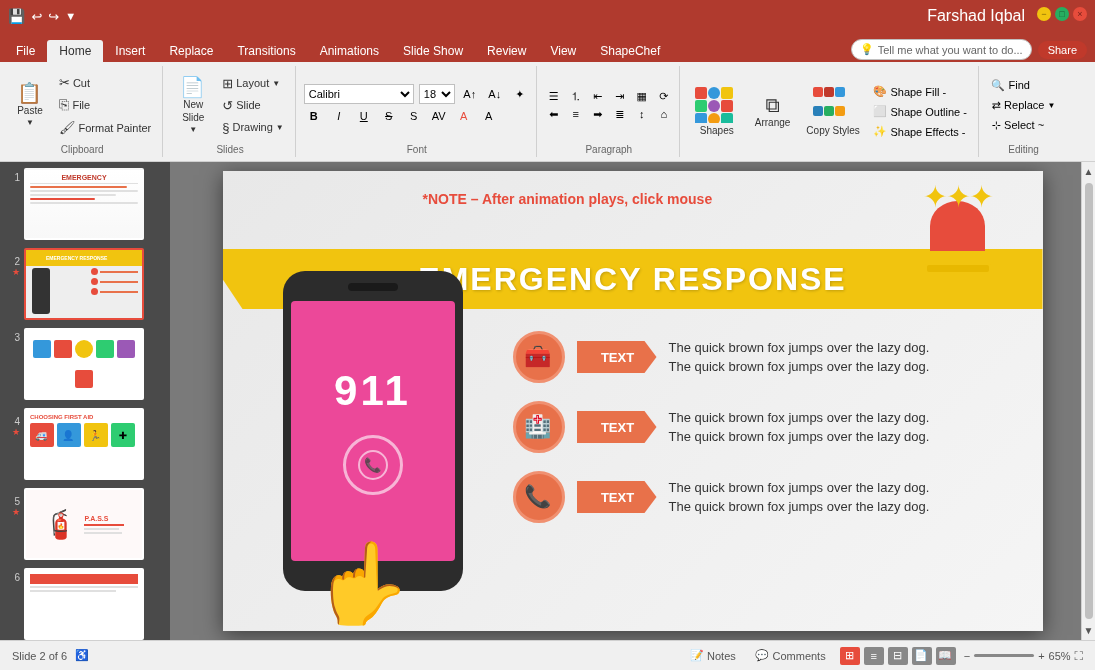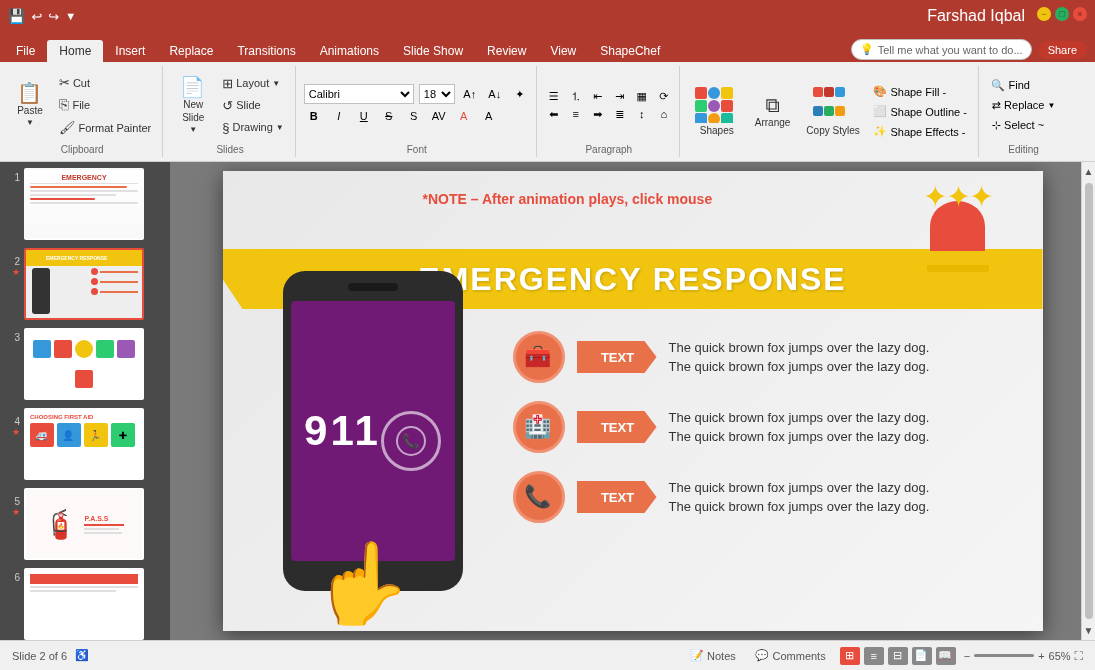--- a/index.html
+++ b/index.html
@@ -250,24 +250,24 @@
       border-radius: 22px;
       position: relative;
       overflow: hidden;
     }
     .phone-screen {
       position: absolute;
       top: 30px;
       left: 8px;
       right: 8px;
       bottom: 30px;
-      background: #701a75;
+      background: #ec4899;
       border-radius: 4px;
       display: flex;
-      flex-direction: row;
+      flex-direction: column;
       align-items: center;
       justify-content: center;
     }
     .phone-911 {
       font-size: 42px;
       font-weight: bold;
       color: white;
       letter-spacing: 3px;
     }
     .phone-call-icon {

